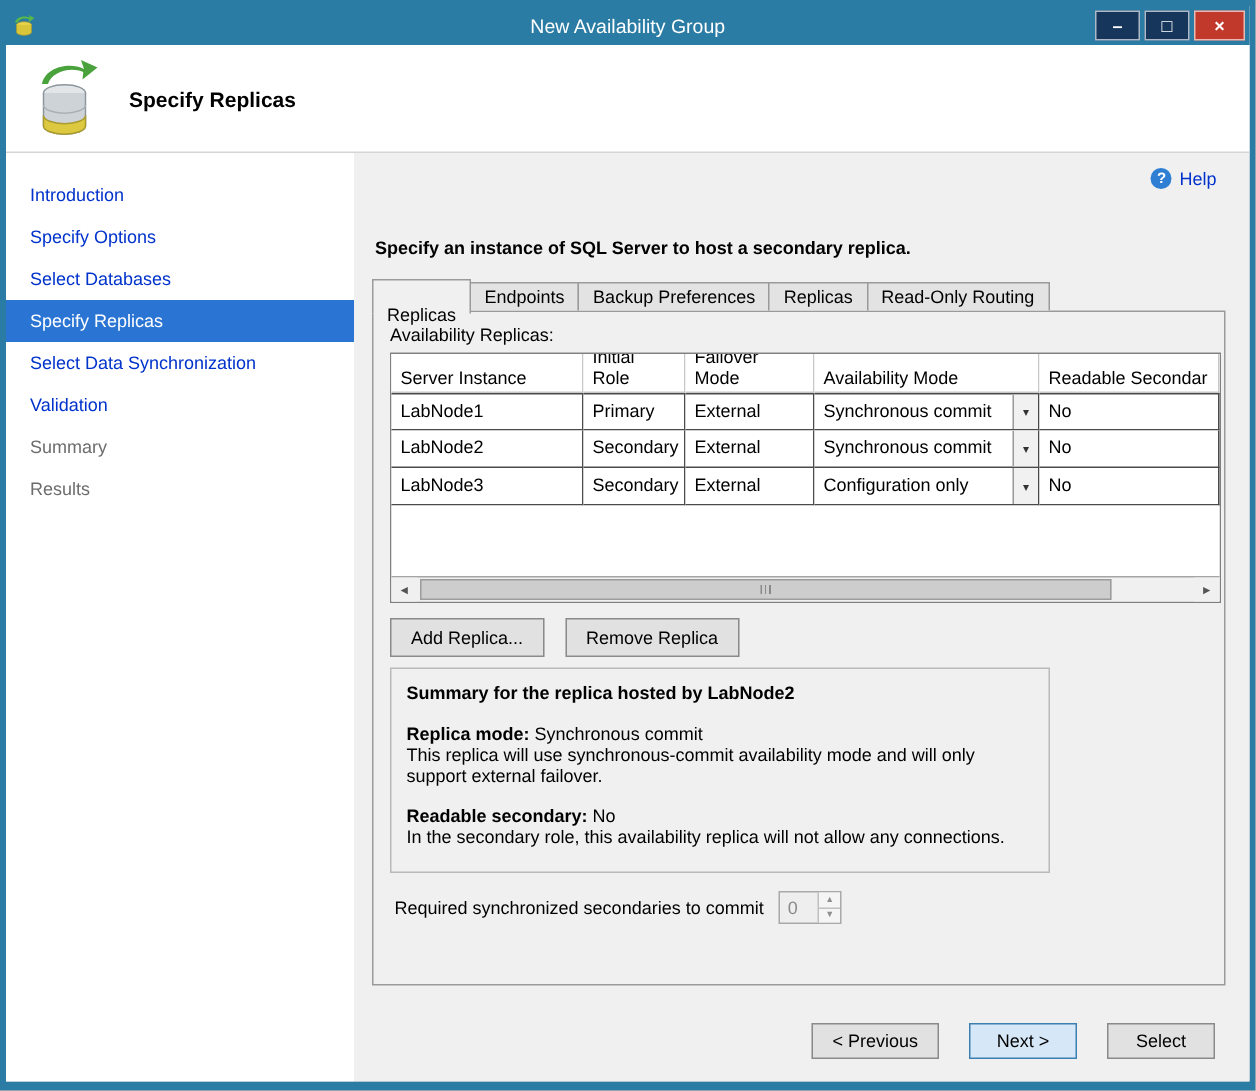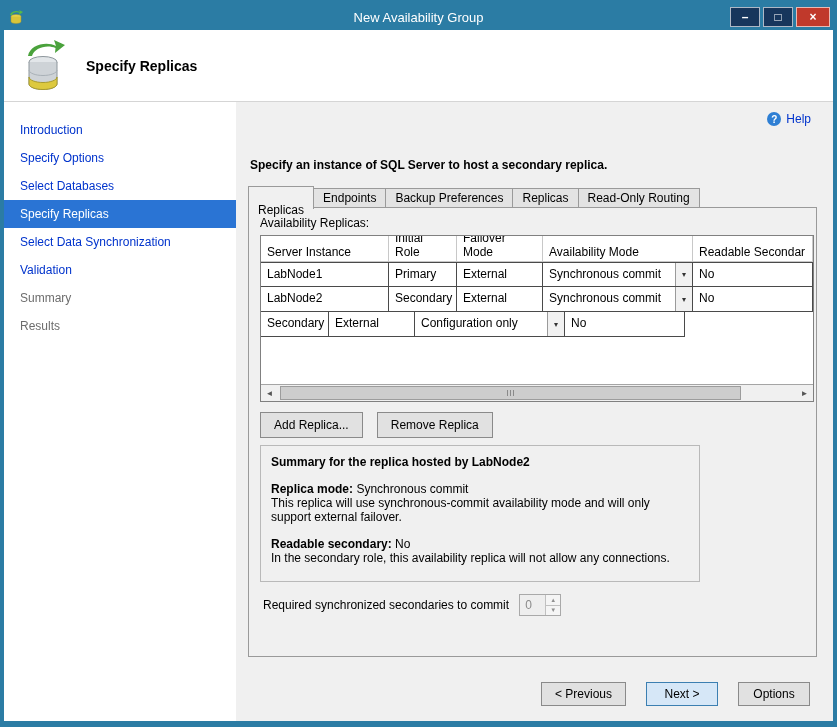--- a/index.html
+++ b/index.html
@@ -261,20 +261,21 @@
                 <div class="td" style="width: 128px;">LabNode2</div>
                 <div class="td" style="width: 68px;">Secondary</div>
                 <div class="td" style="width: 86px;">External</div>
                 <div class="td combo" style="width: 150px;">
                   <span class="combo-text">Synchronous commit</span>
                   <span class="combo-btn">▾</span>
                 </div>
                 <div class="td" style="width: 120px;">No</div>
               </div>
               <div class="trow">
+                <div class="td" style="width: 128px;">LabNode3</div>
                 <div class="td" style="width: 68px;">Secondary</div>
                 <div class="td" style="width: 86px;">External</div>
                 <div class="td combo" style="width: 150px; justify-content: center;">
                   <span class="combo-text">Configuration only</span>
                   <span class="combo-btn">▾</span>
                 </div>
                 <div class="td" style="width: 120px;">No</div>
               </div>
             </div>
           <div class="tfill"></div>
@@ -316,18 +317,18 @@
               <span class="spin-dn">▼</span>
             </span>
           </span>
         </div>
 
       </div>
 
       <div class="footer">
         <button class="btn">&lt; Previous</button>
         <button class="btn default">Next &gt;</button>
-        <button class="btn">Options</button>
+        <button class="btn">Select</button>
       </div>
 
     </div>
   </div>
 </div>
 
 </body></html>

